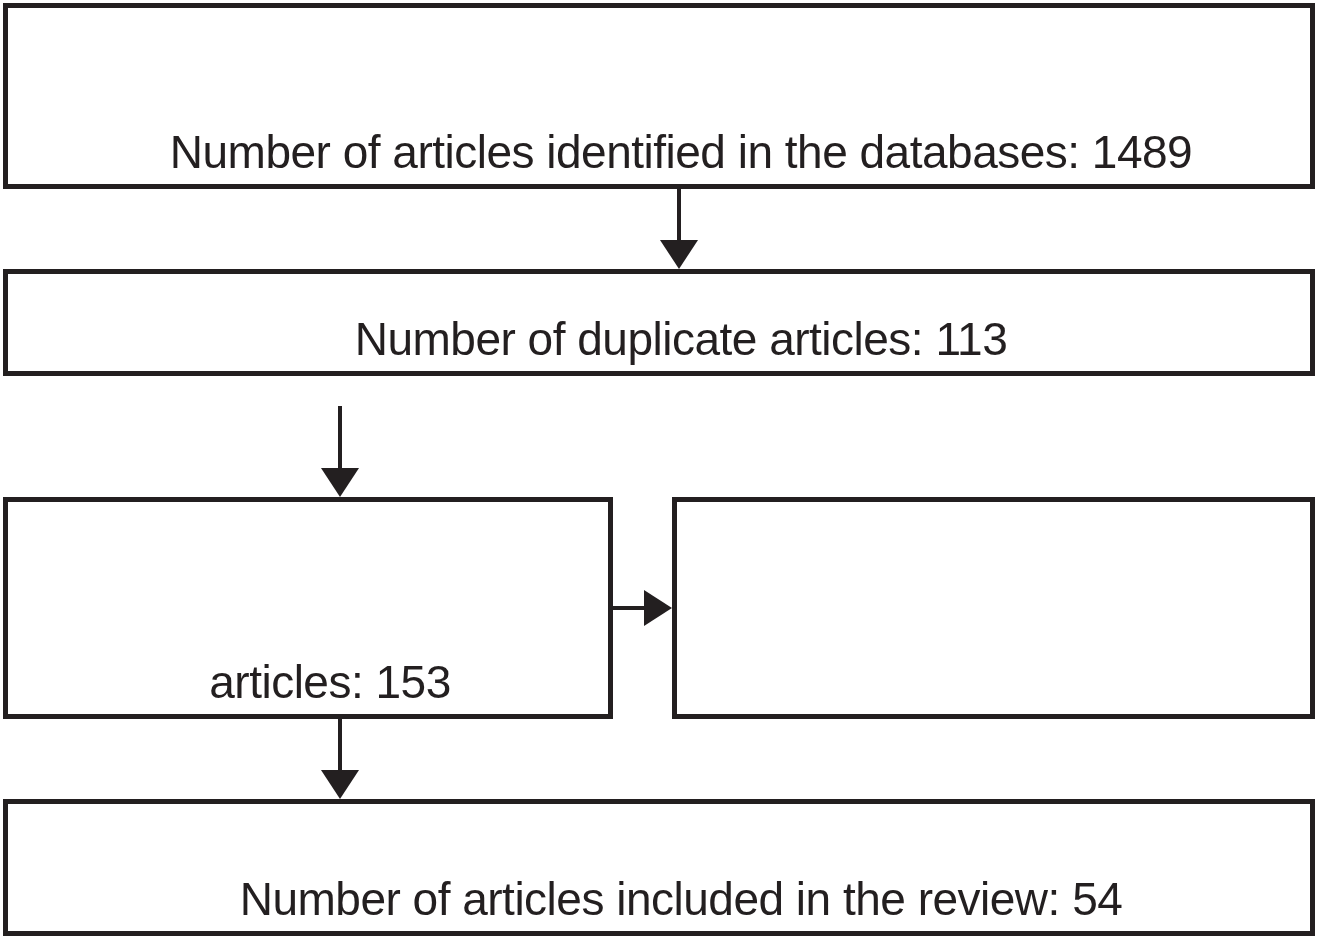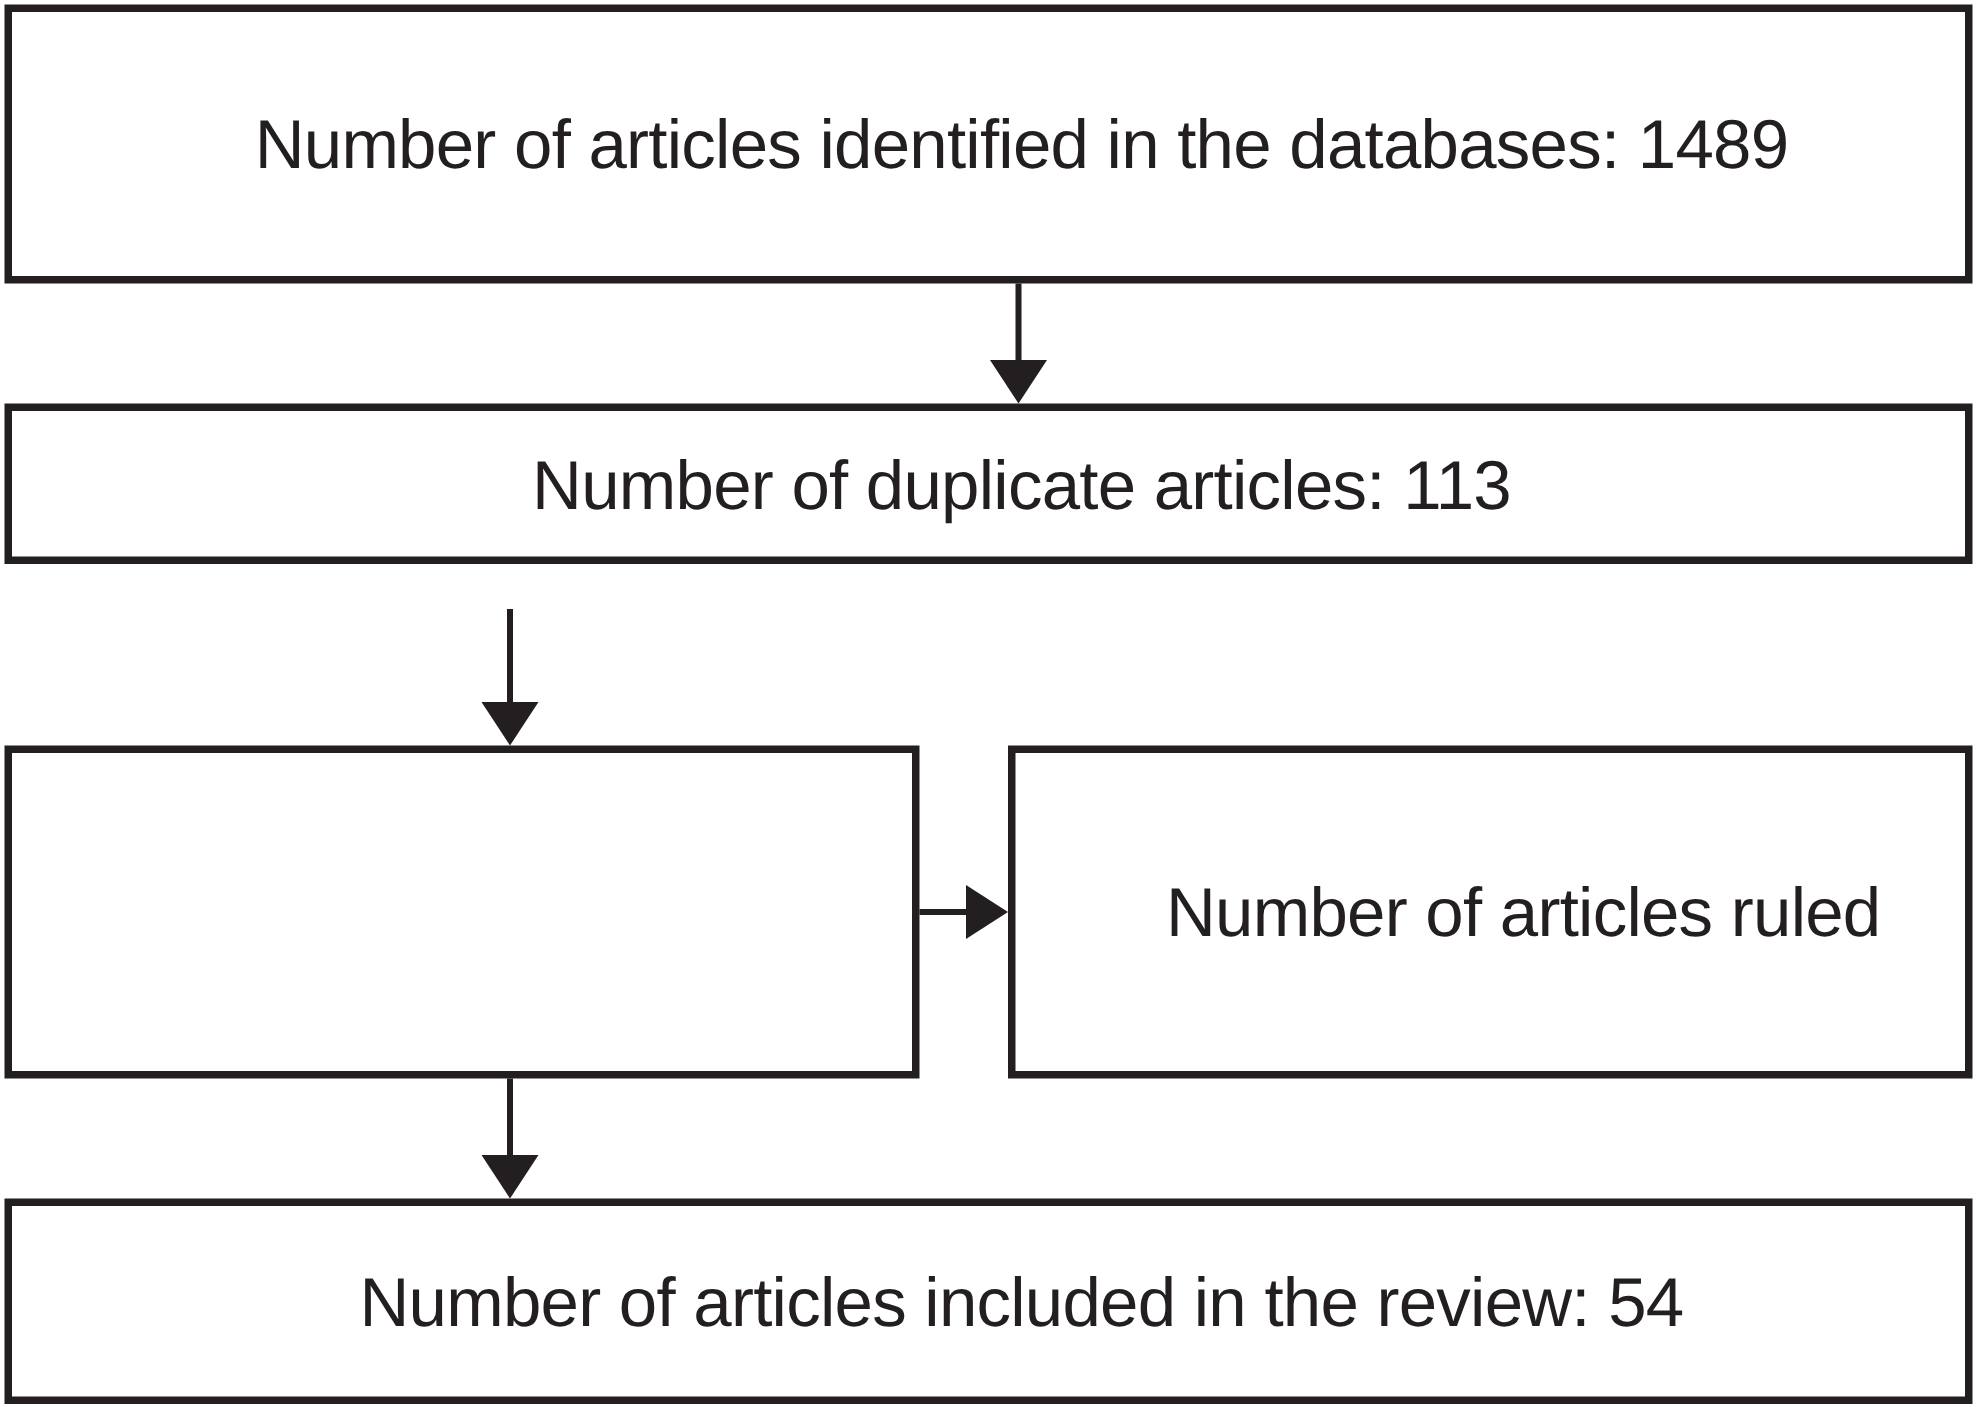--- a/index.html
+++ b/index.html
@@ -13,21 +13,21 @@
     font-family: "Liberation Sans", sans-serif;
     color: var(--ink);
   }
   .flow-box {
     position: absolute;
     border: 5px solid var(--ink);
     background: var(--bg);
     display: flex;
     flex-direction: column;
     align-items: center;
-    justify-content: center;
+    justify-content: flex-end;
     text-align: center;
     font-size: 46px;
     letter-spacing: -0.5px;
     line-height: 64px;
     padding-left: 44px;
   }
   #box-identified { left: 3px;   top: 3px;   width: 1312px; height: 186px; }
   #box-duplicates { left: 3px;   top: 269px; width: 1312px; height: 107px; }
   #box-illegible  { left: 3px;   top: 497px; width: 610px;  height: 222px; }
   #box-ruledout   { left: 672px; top: 497px; width: 643px;  height: 222px; }
@@ -66,24 +66,24 @@
 
 <div class="flow-box" id="box-identified">
   <div>Number of articles identified in the databases: 1489</div>
 </div>
 
 <div class="flow-box" id="box-duplicates">
   <div>Number of duplicate articles: 113</div>
 </div>
 
 <div class="flow-box" id="box-illegible">
+  <div>articles: 153</div>
 </div>
 
 <div class="flow-box" id="box-ruledout">
-  <div>Number of articles ruled</div>
 </div>
 
 <div class="flow-box" id="box-included">
   <div>Number of articles included in the review: 54</div>
 </div>
 
 <div>
   <div class="arrow-shaft-v" id="a1-shaft"></div>
   <div class="arrow-head-down" id="a1-head"></div>
 </div>

